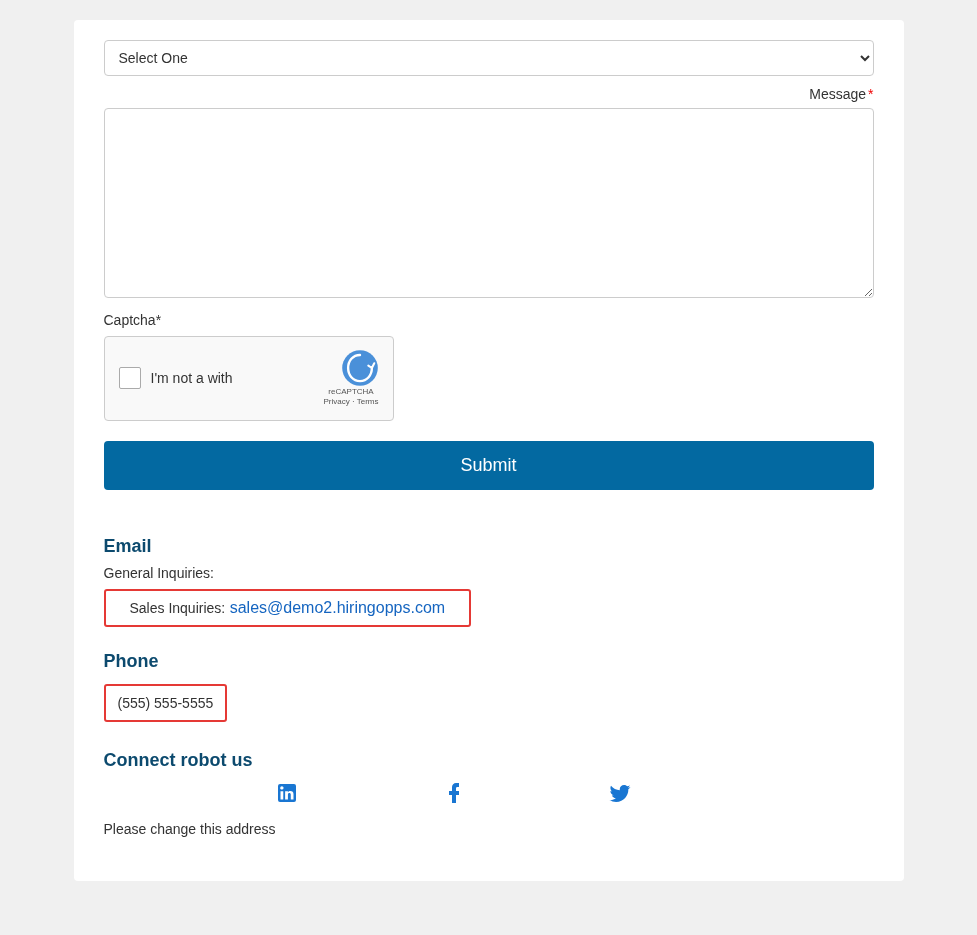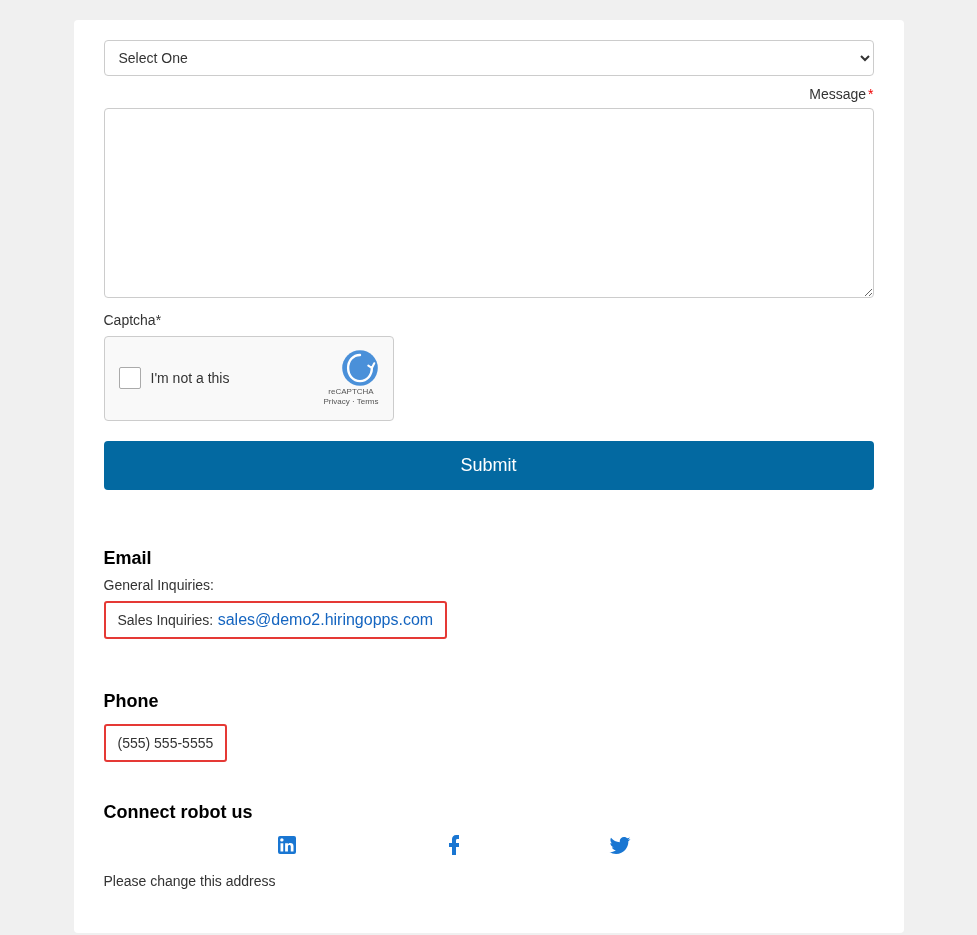--- a/index.html
+++ b/index.html
@@ -102,37 +102,37 @@
       color: #fff;
       border: none;
       border-radius: 4px;
       padding: 14px;
       font-size: 18px;
       cursor: pointer;
       margin-top: 10px;
       margin-bottom: 30px;
     }
     .section-title {
-      color: #000000;
+      color: #0c4a6e;
       font-size: 18px;
       font-weight: bold;
       margin-bottom: 8px;
-      margin-top: 28px;
+      margin-top: 16px;
     }
     .info-text {
       font-size: 14px;
       color: #333;
       margin-bottom: 4px;
     }
     .highlight-box {
       border: 2px solid #e53935;
       border-radius: 3px;
-      padding: 8px 12px;
+      padding: 8px 24px;
       display: inline-block;
-      margin-bottom: 24px;
+      margin-bottom: 8px;
       margin-top: 4px;
     }
     .sales-link {
       color: #1565c0;
       text-decoration: none;
     }
     .phone-highlight-box {
       border: 2px solid #e53935;
       border-radius: 3px;
       padding: 8px 12px;
@@ -178,21 +178,21 @@
   </div>
 
   
   <div class="form-group">
     <div class="captcha-label">
       <span>Captcha</span><span class="required">*</span>
     </div>
     <div class="captcha-box">
       <div class="captcha-left">
         <div class="captcha-checkbox"></div>
-        <span class="captcha-text">I'm not a this</span>
+        <span class="captcha-text">I'm not a with</span>
       </div>
       <div class="captcha-right">
         <svg class="recaptcha-logo" viewBox="0 0 64 64">
           <circle cx="32" cy="32" r="30" fill="#4A90D9"></circle>
           <path d="M32 10 C20 10 12 20 12 32 C12 44 20 54 32 54 C44 54 52 44 52 32" stroke="white" stroke-width="4" fill="none" stroke-linecap="round"></path>
           <polyline points="46,28 52,32 56,24" stroke="white" stroke-width="3.5" fill="none" stroke-linecap="round" stroke-linejoin="round"></polyline>
         </svg>
         <div class="recaptcha-label">
           <div>reCAPTCHA</div>
           <div>Privacy · Terms</div>

